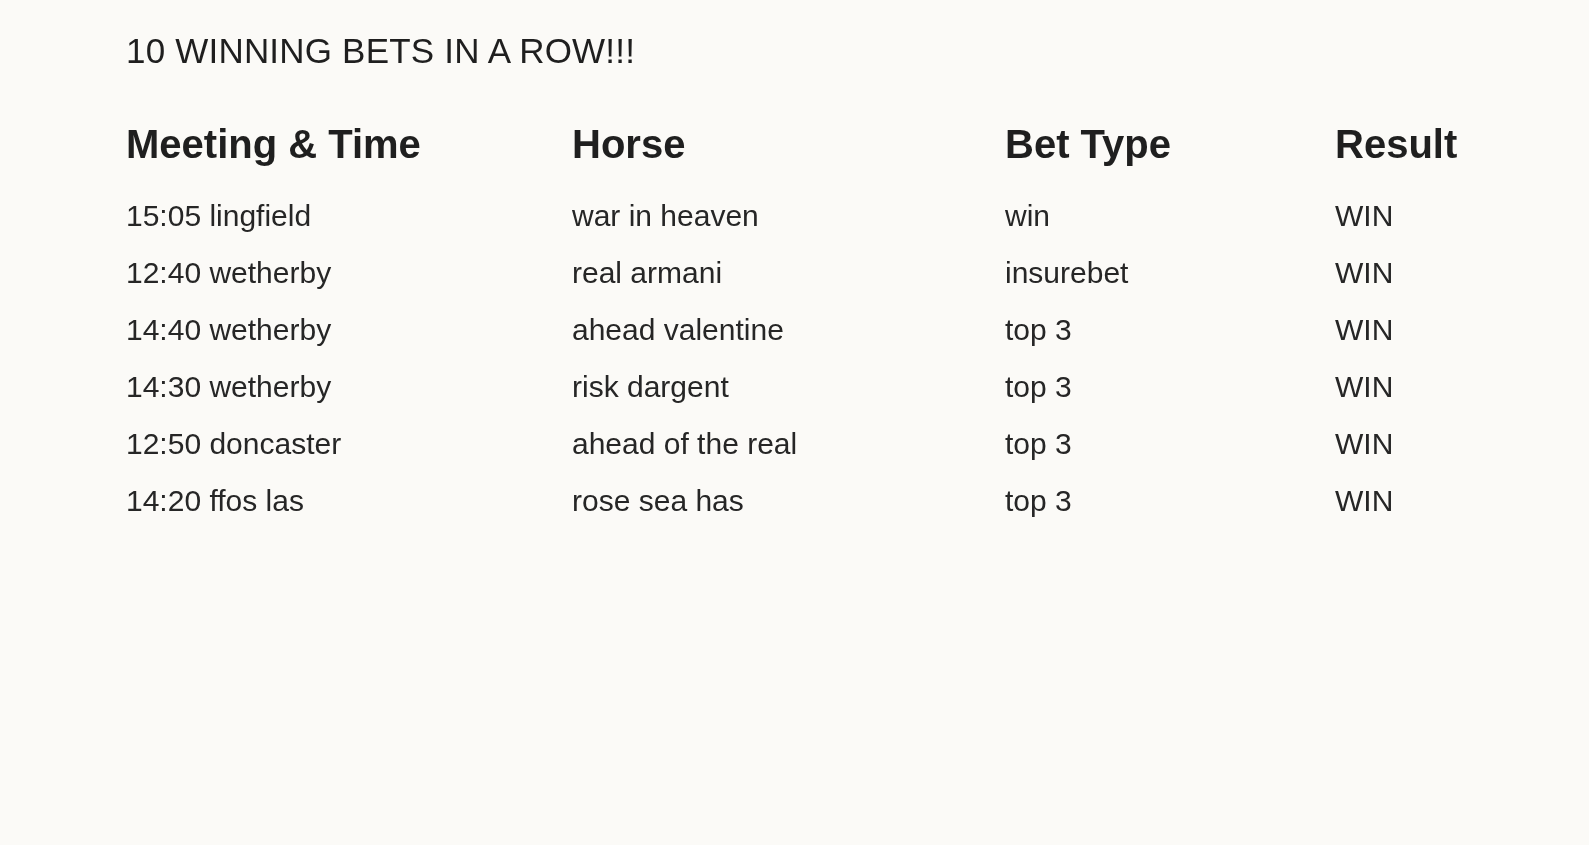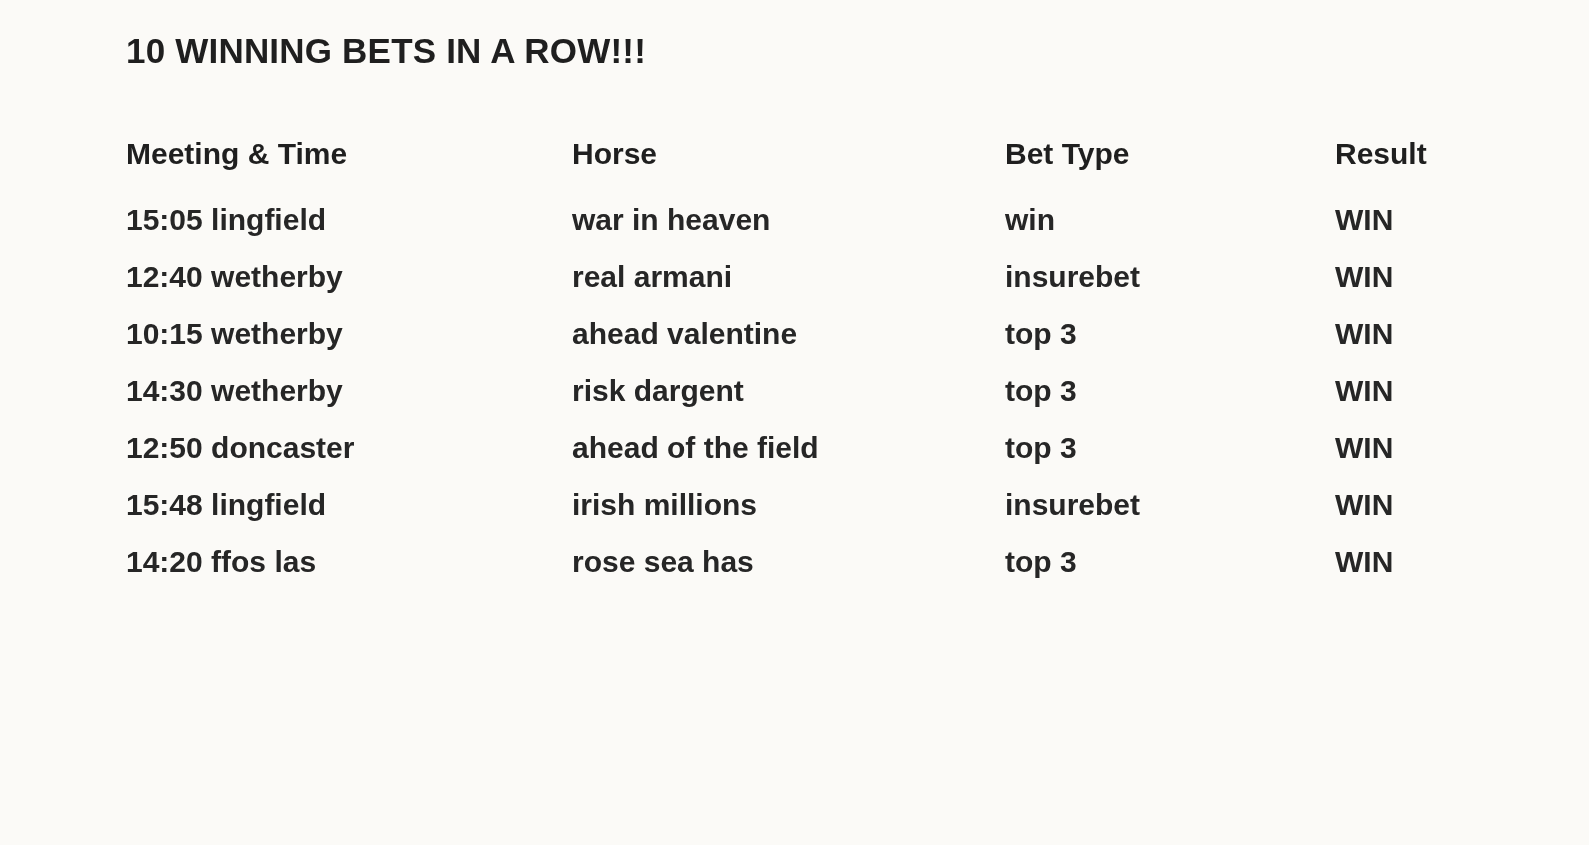--- a/index.html
+++ b/index.html
@@ -16,48 +16,48 @@
   }
   .page {
     position: relative;
     width: 1589px;
     height: 845px;
     box-sizing: border-box;
     padding: 30px 0 0 126px;
   }
   .title {
     font-size: 35px;
-    font-weight: bold;
+    font-weight: normal;
     letter-spacing: 0.2px;
     color: #1f1f1f;
-    margin: 0 0 64px 0;
+    margin: 0 0 48px 0;
     line-height: 1.2;
   }
   table.bets {
     border-collapse: collapse;
     width: 1370px;
     table-layout: fixed;
   }
   table.bets col.c-meeting { width: 446px; }
   table.bets col.c-horse   { width: 433px; }
   table.bets col.c-bettype { width: 330px; }
   table.bets col.c-result  { width: 161px; }
   table.bets th {
     text-align: left;
-    font-size: 30px;
+    font-size: 40px;
     font-weight: bold;
     color: #1f1f1f;
     padding: 0 0 22px 0;
     line-height: 1.2;
     white-space: nowrap;
   }
   table.bets td {
     text-align: left;
     font-size: 30px;
-    font-weight: bold;
+    font-weight: normal;
     color: #262626;
     padding: 8px 0 13px 0;
     line-height: 1.2;
     white-space: nowrap;
   }
 </style>
 </head>
 <body>
 
 <div class="page">
@@ -85,41 +85,35 @@
         <td>win</td>
         <td>WIN</td>
       </tr>
       <tr>
         <td>12:40 wetherby</td>
         <td>real armani</td>
         <td>insurebet</td>
         <td>WIN</td>
       </tr>
       <tr>
-        <td>10:15 wetherby</td>
+        <td>14:40 wetherby</td>
         <td>ahead valentine</td>
         <td>top 3</td>
         <td>WIN</td>
       </tr>
       <tr>
         <td>14:30 wetherby</td>
         <td>risk dargent</td>
         <td>top 3</td>
         <td>WIN</td>
       </tr>
       <tr>
         <td>12:50 doncaster</td>
-        <td>ahead of the field</td>
+        <td>ahead of the real</td>
         <td>top 3</td>
-        <td>WIN</td>
-      </tr>
-      <tr>
-        <td>15:48 lingfield</td>
-        <td>irish millions</td>
-        <td>insurebet</td>
         <td>WIN</td>
       </tr>
       <tr>
         <td>14:20 ffos las</td>
         <td>rose sea has</td>
         <td>top 3</td>
         <td>WIN</td>
       </tr>
     </tbody>
   </table>

